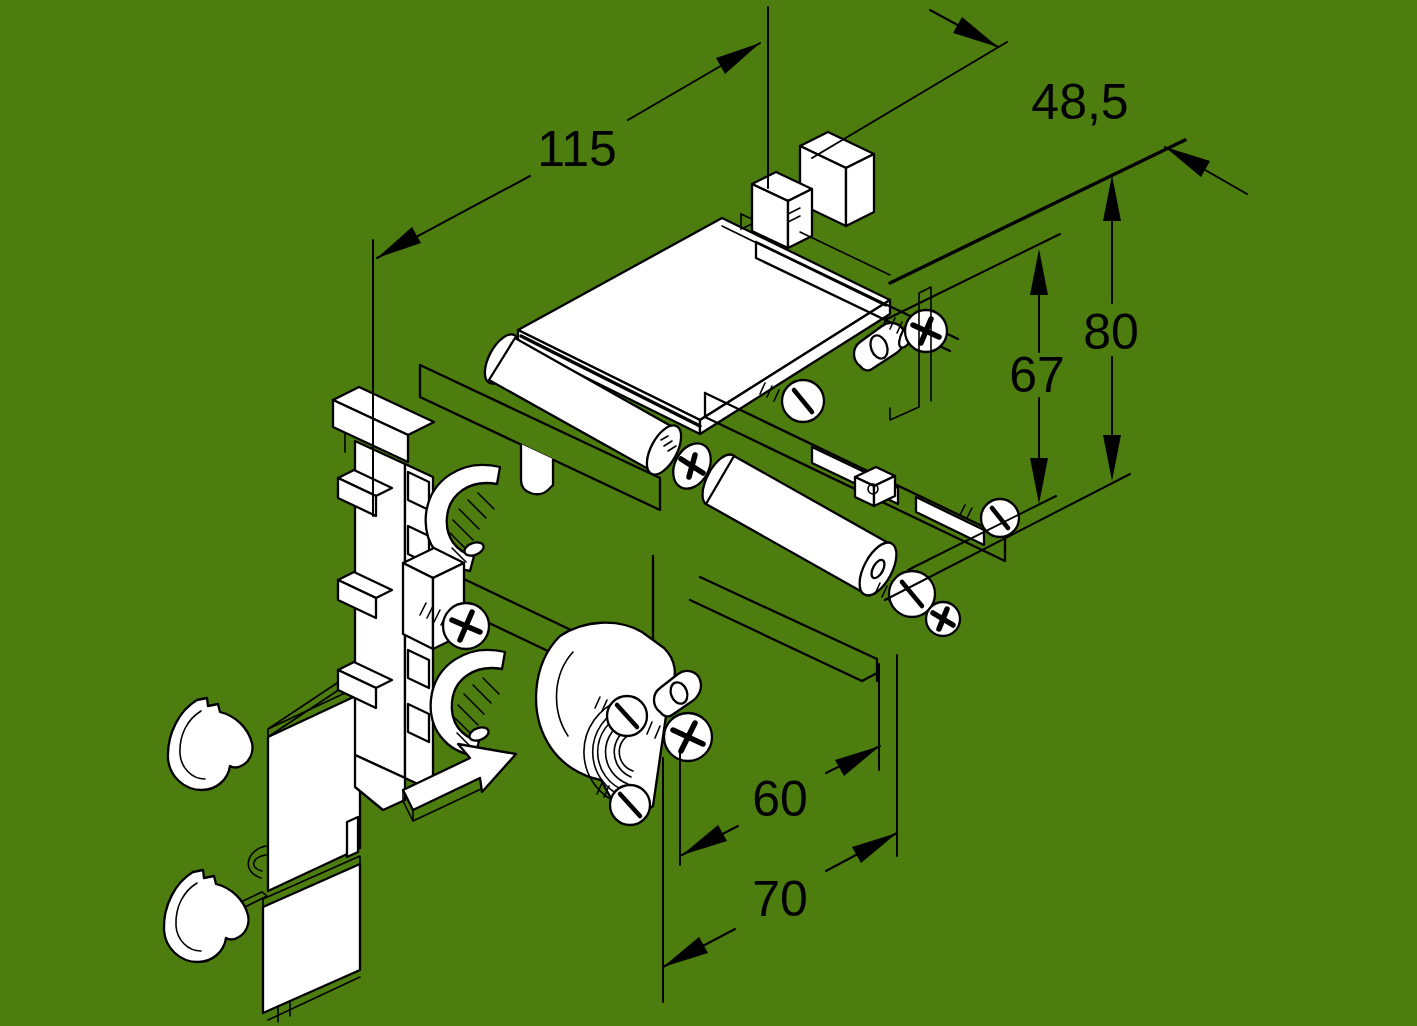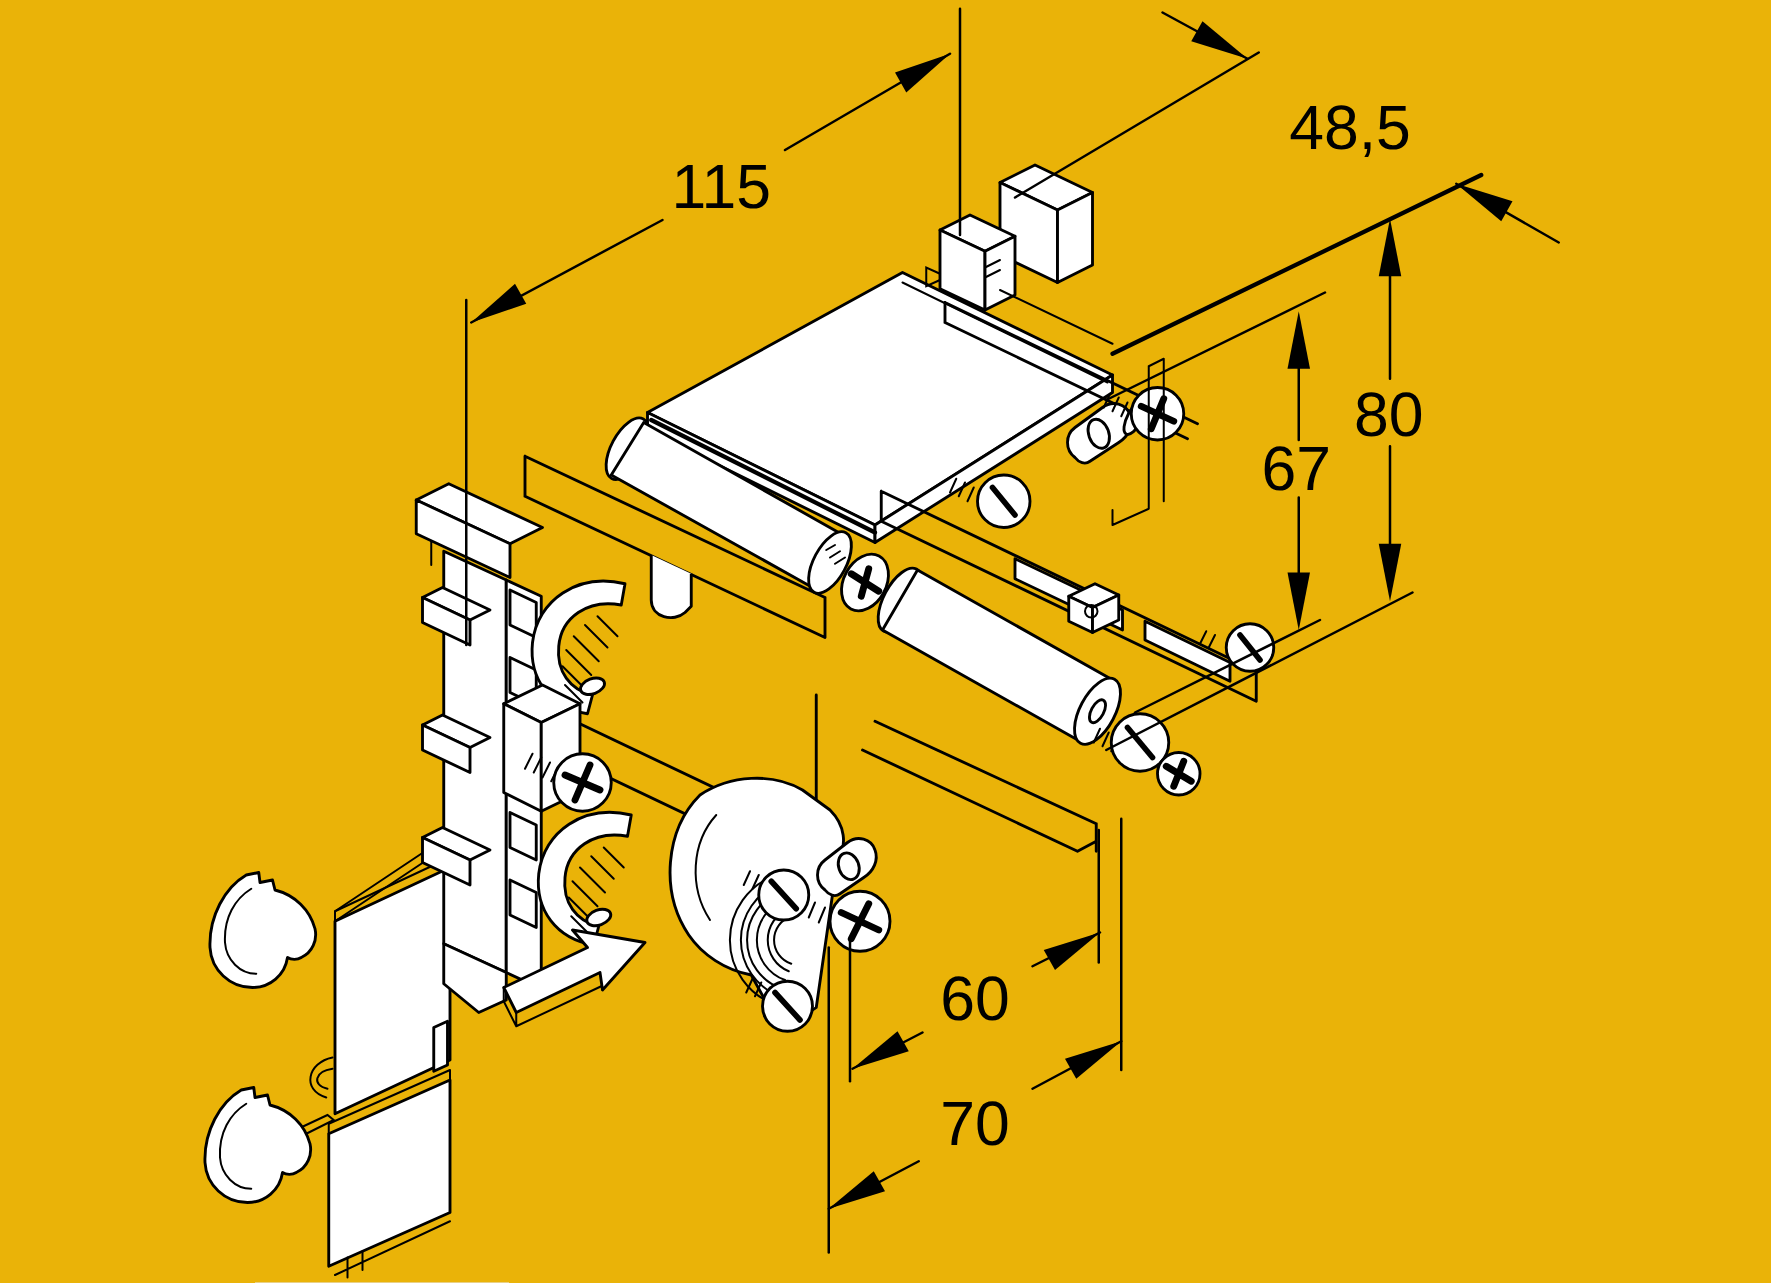--- a/index.html
+++ b/index.html
@@ -1,16 +1,16 @@
 <!DOCTYPE html>
 <html><head>
 <meta charset="utf-8">
 <style>
   html,body{margin:0;padding:0;background:#e8e8e8;font-family:"Liberation Sans",sans-serif;}
-  .canvas{position:relative;width:1417px;height:1026px;background:#eab308;margin:0 auto;overflow:hidden;}
+  .canvas{position:relative;width:1417px;height:1026px;background:#4d7c0f;margin:0 auto;overflow:hidden;}
   svg{display:block;width:1417px;height:1026px;}
   .ln{fill:none;stroke:#000;stroke-width:2.3;stroke-linecap:round;stroke-linejoin:round;}
   .fw{fill:#fff;stroke:#000;stroke-width:2.3;stroke-linejoin:round;}
   .thin{fill:none;stroke:#000;stroke-width:1.6;stroke-linecap:round;}
   .thick{fill:none;stroke:#000;stroke-width:3.4;stroke-linecap:round;}
   .dim{fill:none;stroke:#000;stroke-width:2;stroke-linecap:round;}
   .ah{fill:#000;stroke:none;}
   .cross{fill:none;stroke:#000;stroke-width:5.5;stroke-linecap:round;}
   .slot{fill:none;stroke:#000;stroke-width:4.5;stroke-linecap:round;}
   .dimtext{font-family:"Liberation Sans",sans-serif;font-size:50px;fill:#000;}

